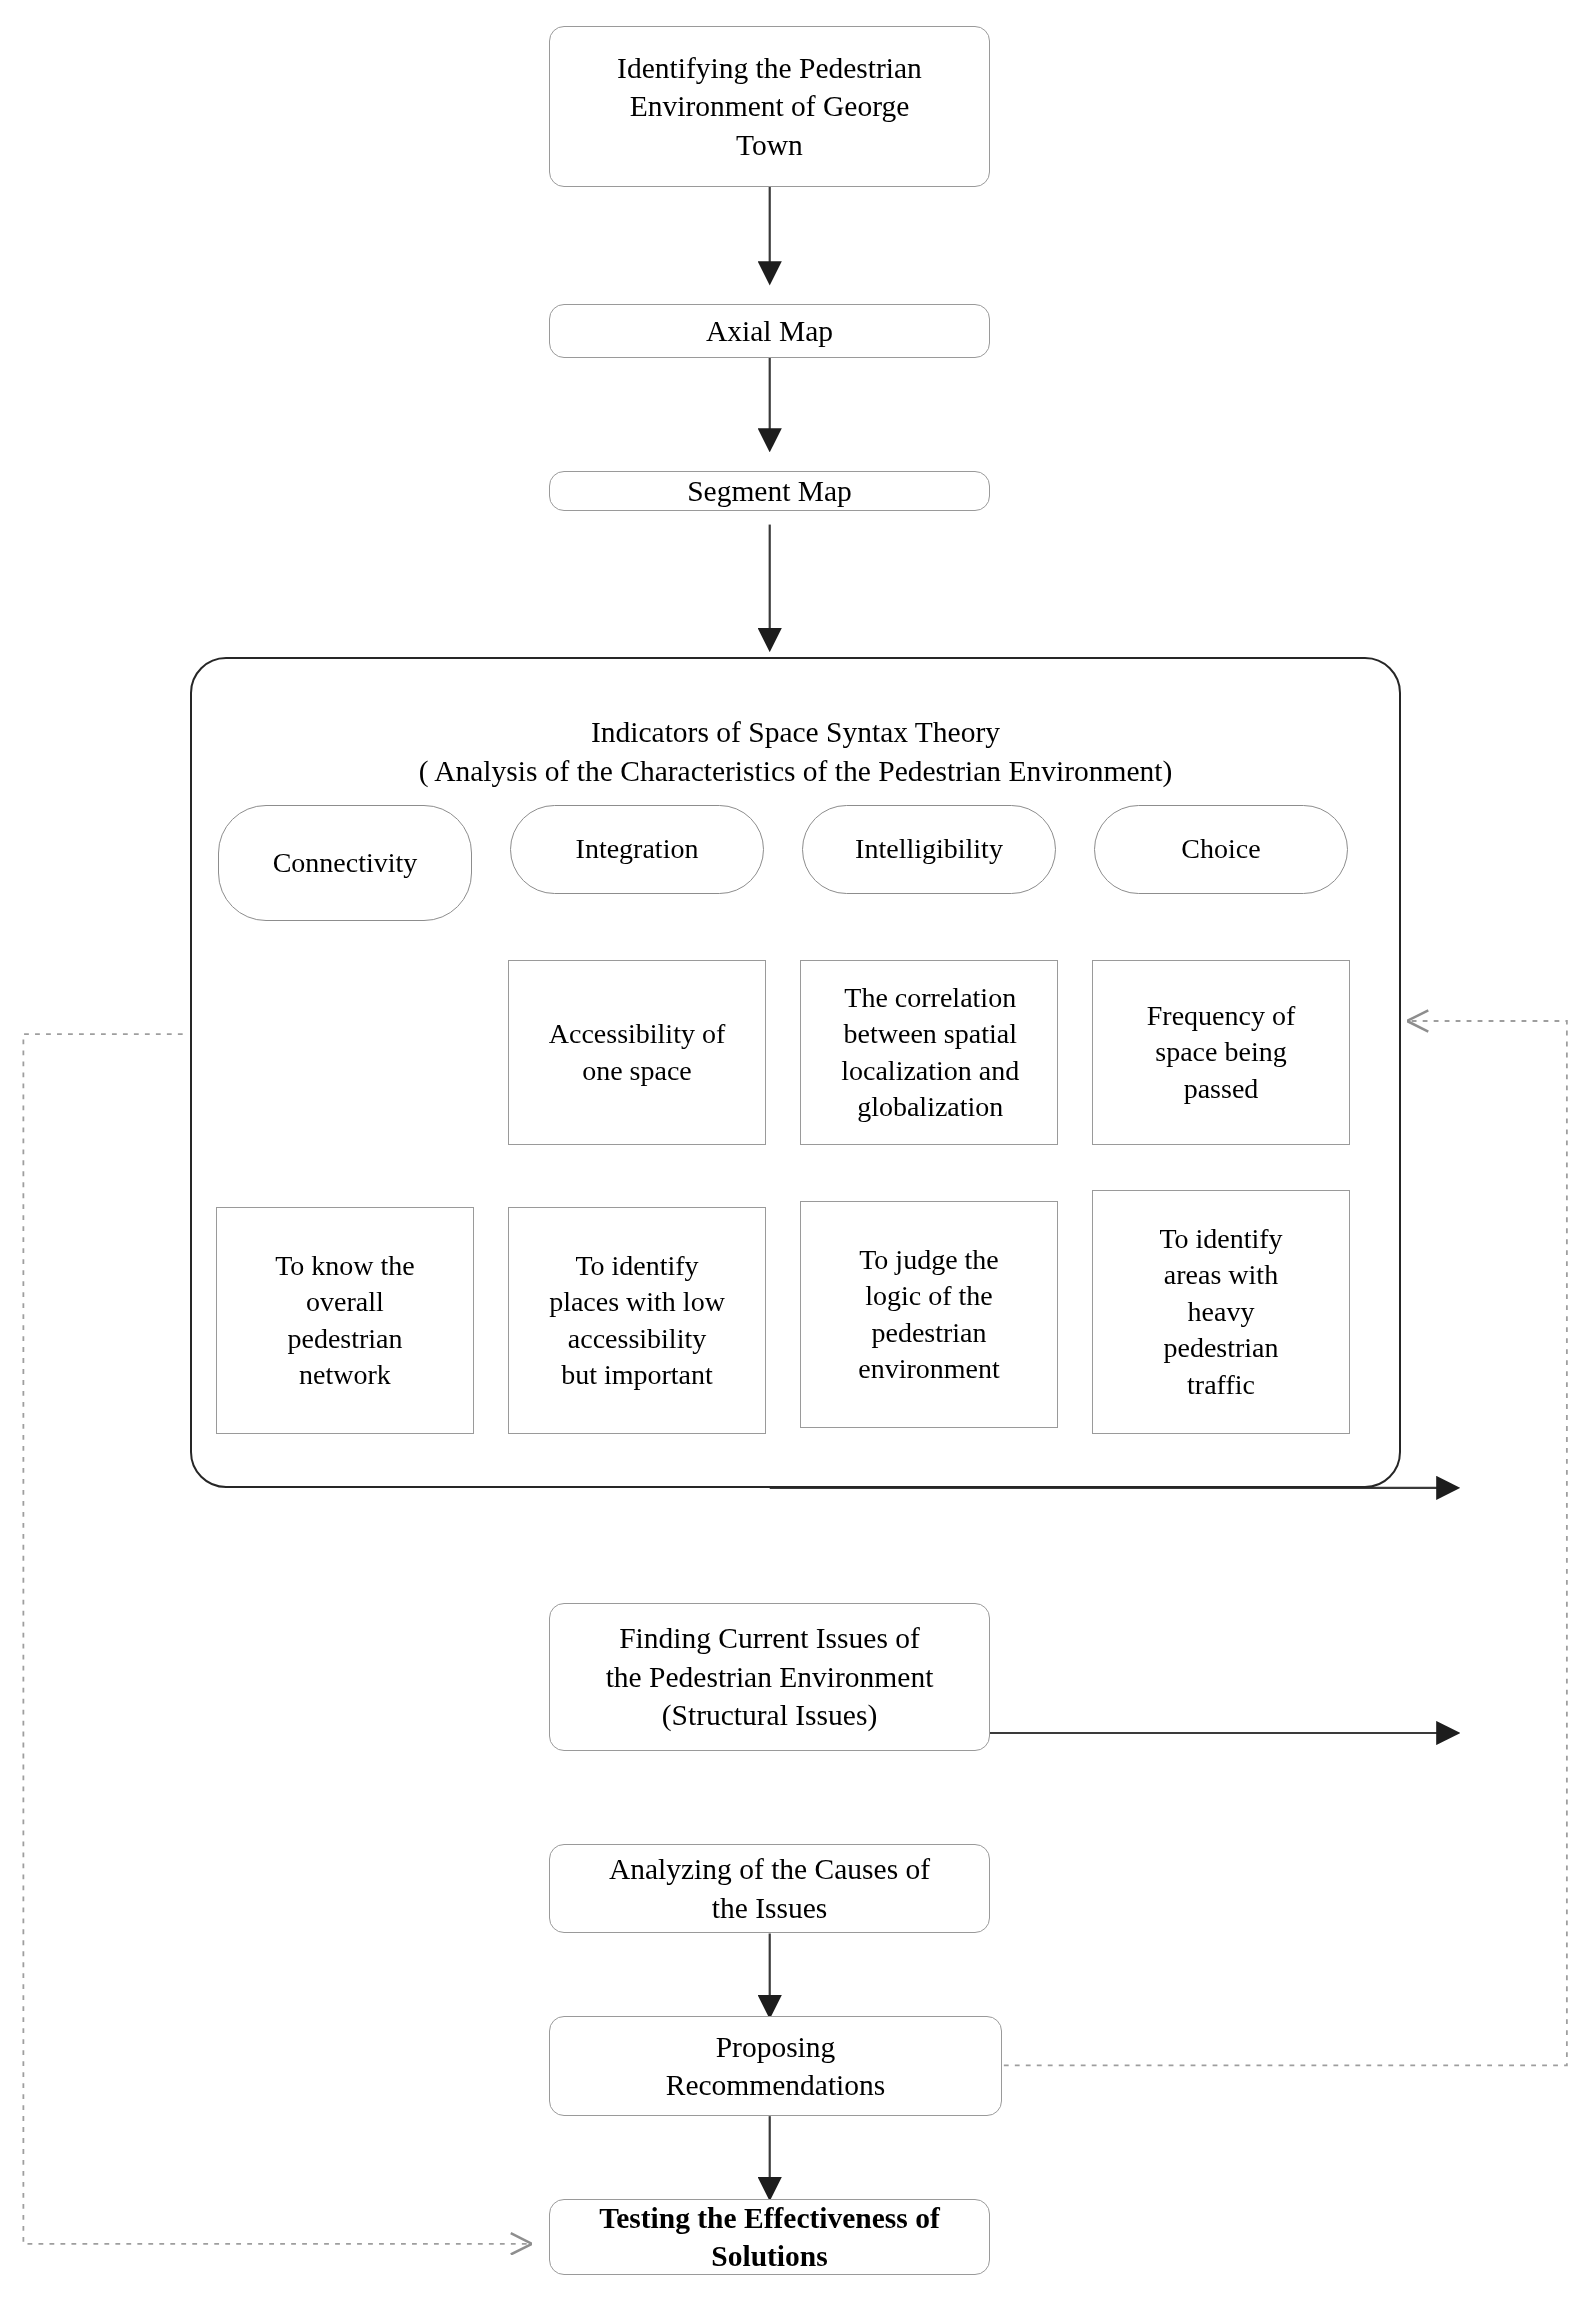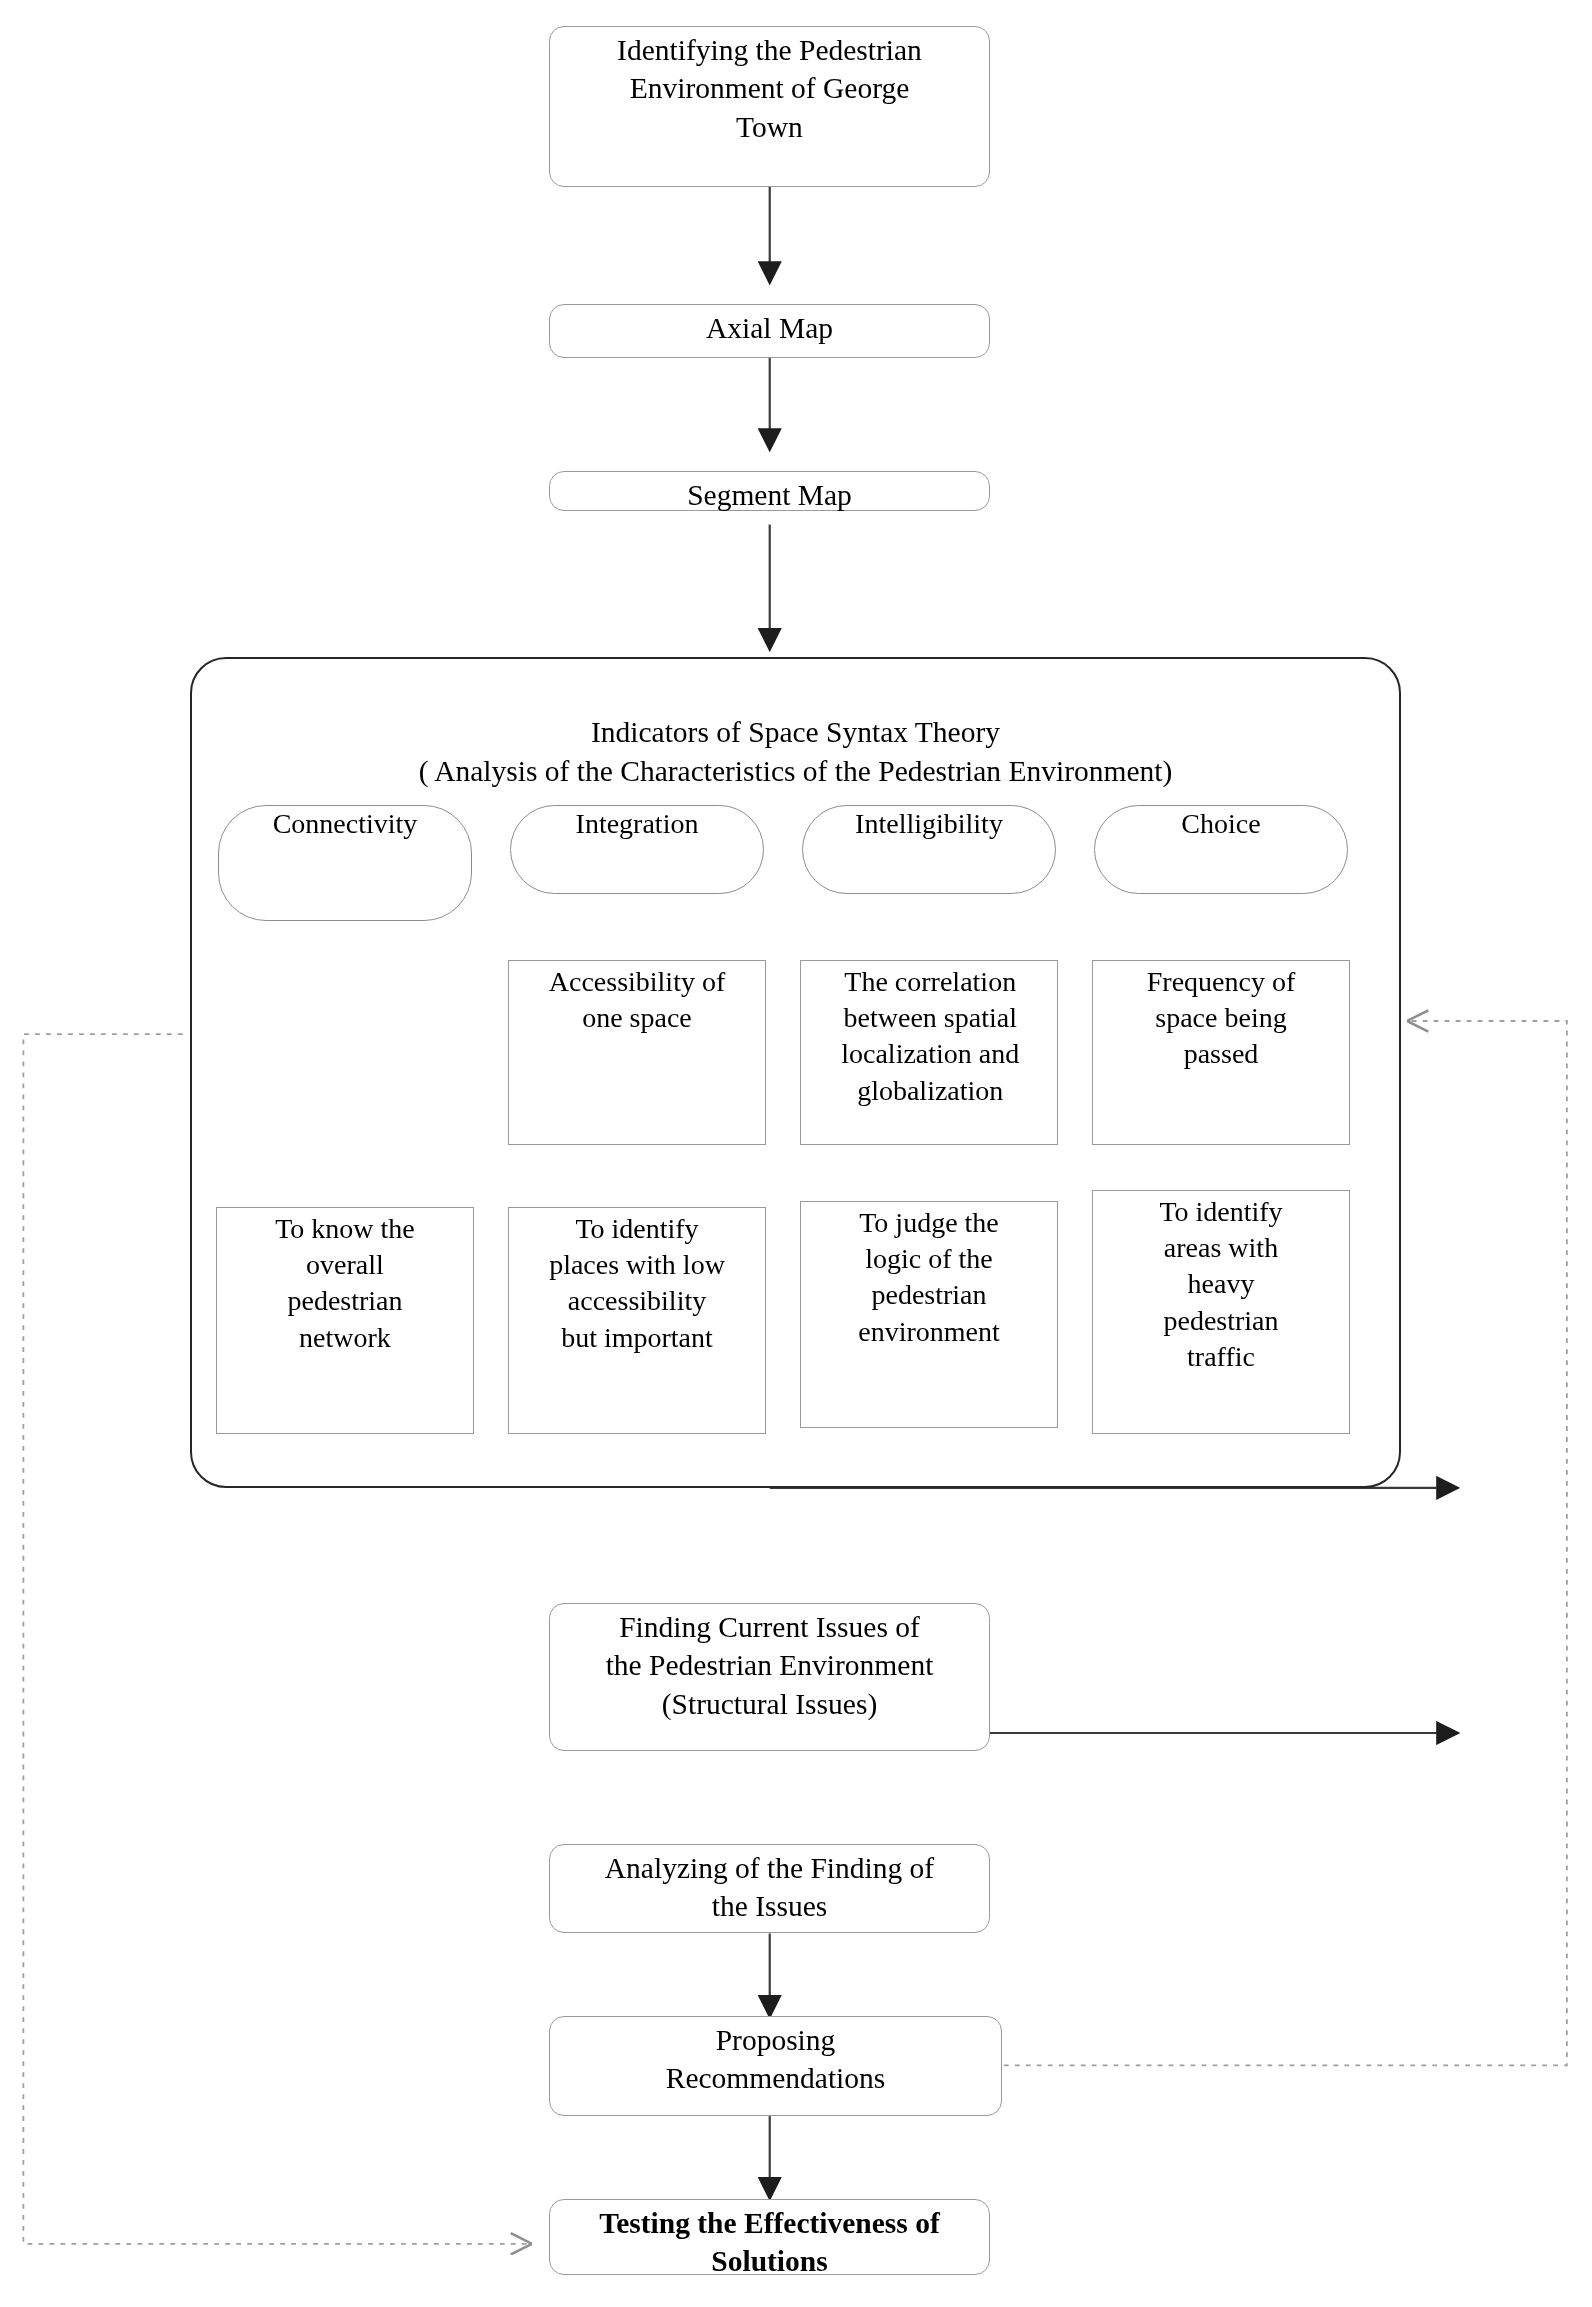--- a/index.html
+++ b/index.html
@@ -22,21 +22,21 @@
     left: 0;
     top: 0;
     width: 1593px;
     height: 2307px;
     pointer-events: none;
   }
   .node {
     position: absolute;
     box-sizing: border-box;
     display: flex;
-    align-items: flex-start;
+    align-items: center;
     justify-content: center;
     text-align: center;
     background: #ffffff;
     border: 1.4px solid #9a9a9a;
     line-height: 1.30;
     white-space: pre-line;
     z-index: 2;
   }
   
   .flowbox {
@@ -201,21 +201,21 @@
 traffic</span>
   </div>
 
   <div class="node flowbox" style="left:549px; top:1603px; width:441px; height:148px;">
     <span>Finding Current Issues of
 the Pedestrian Environment
 (Structural Issues)</span>
   </div>
 
   <div class="node flowbox" style="left:549px; top:1844px; width:441px; height:89px;">
-    <span>Analyzing of the Finding of
+    <span>Analyzing of the Causes of
 the Issues</span>
   </div>
 
   <div class="node flowbox" style="left:549px; top:2016px; width:453px; height:100px;">
     <span>Proposing
 Recommendations</span>
   </div>
 
   <div class="node flowbox" style="left:549px; top:2199px; width:441px; height:76px;font-weight:bold;">
     <span>Testing the Effectiveness of

